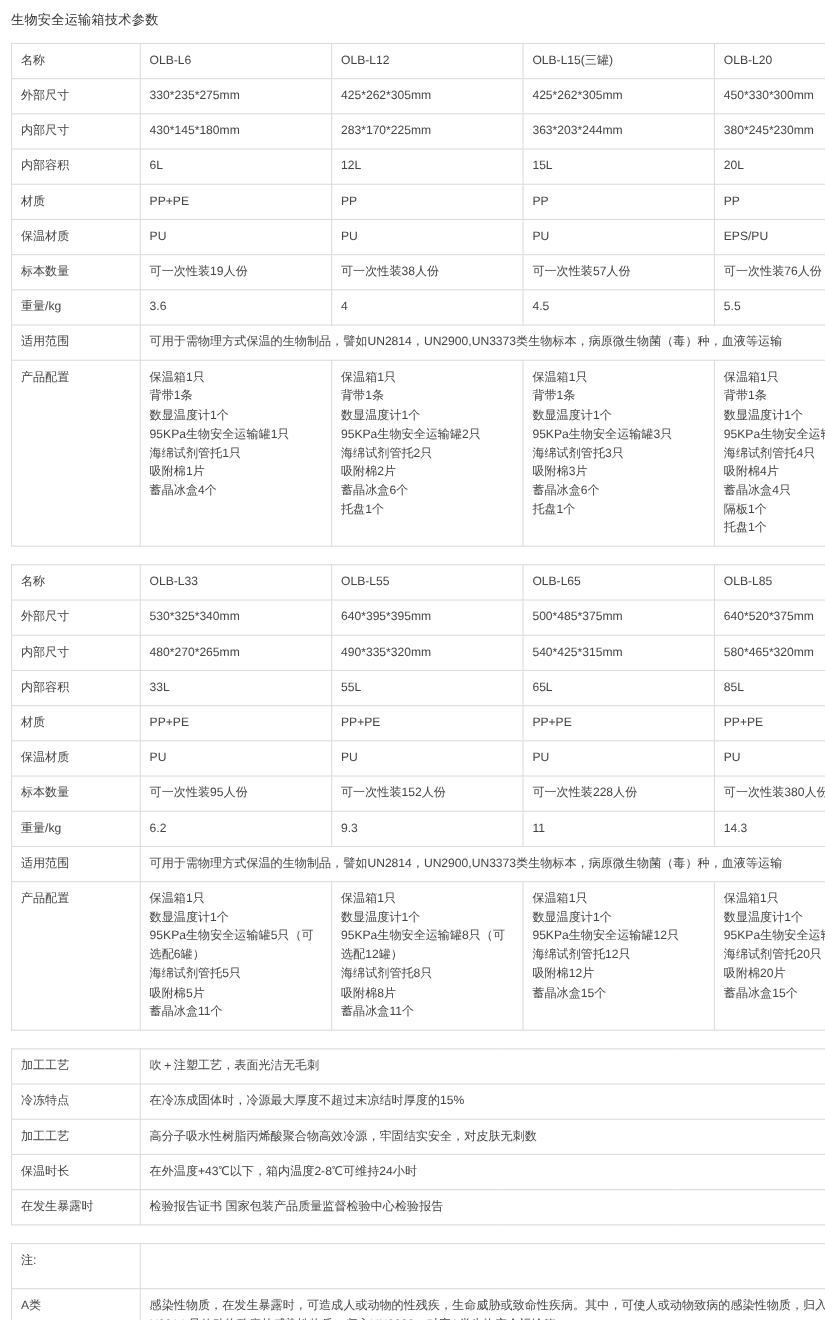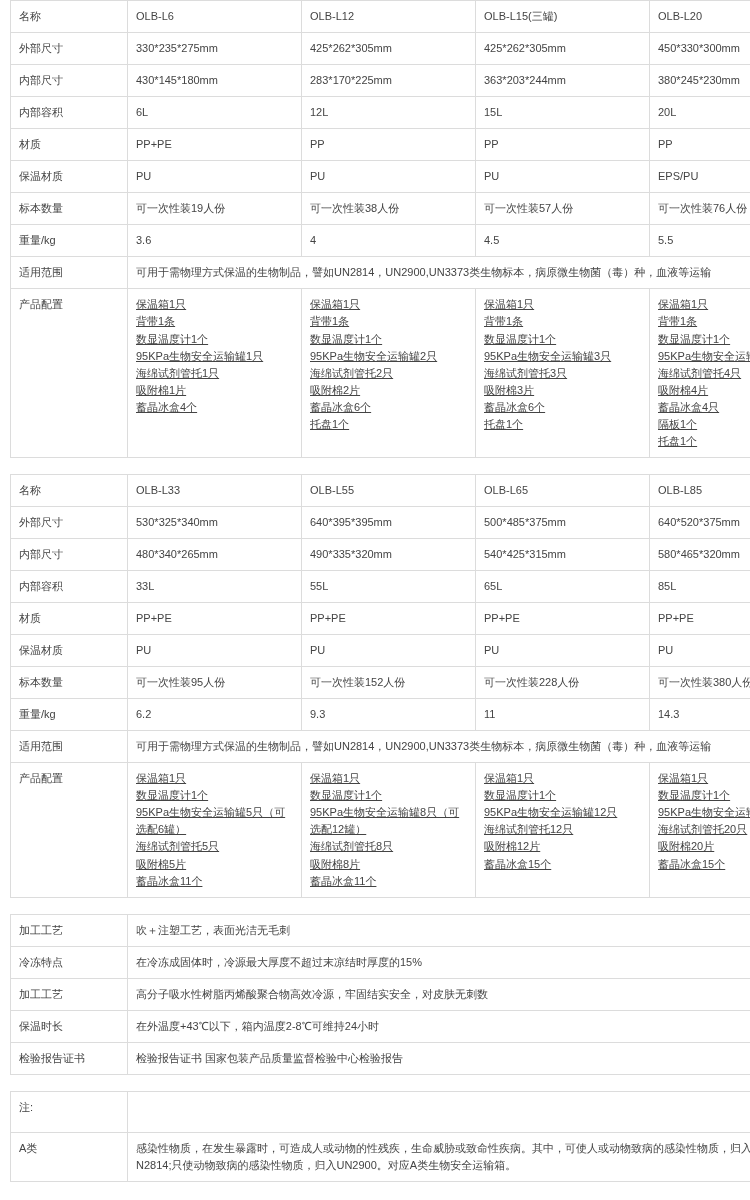--- a/index.html
+++ b/index.html
@@ -48,40 +48,40 @@
     width: 157px;
   }
   td.wide {
     width: 630px;
   }
   .config-cell {
     line-height: 1.6;
   }
   .config-cell div {
     white-space: normal;
-    text-decoration: underline;
   }
   .note-label {
     color: #333;
   }
   .note-text {
     line-height: 1.6;
   }
   .spacer-block {
     height: 16px;
   }
   .empty-cell {
     height: 26px;
   }
 </style>
 </head>
 <body>
 
 <div class="page">
 
+  <div class="doc-title">生物安全运输箱技术参数</div>
 
   <table class="spec">
     <tbody>
       <tr>
         <td class="label">名称</td>
         <td class="cell">OLB-L6</td>
         <td class="cell">OLB-L12</td>
         <td class="cell">OLB-L15(三罐)</td>
         <td class="cell">OLB-L20</td>
       </tr>
@@ -197,21 +197,21 @@
       </tr>
       <tr>
         <td class="label">外部尺寸</td>
         <td class="cell">530*325*340mm</td>
         <td class="cell">640*395*395mm</td>
         <td class="cell">500*485*375mm</td>
         <td class="cell">640*520*375mm</td>
       </tr>
       <tr>
         <td class="label">内部尺寸</td>
-        <td class="cell">480*340*265mm</td>
+        <td class="cell">480*270*265mm</td>
         <td class="cell">490*335*320mm</td>
         <td class="cell">540*425*315mm</td>
         <td class="cell">580*465*320mm</td>
       </tr>
       <tr>
         <td class="label">内部容积</td>
         <td class="cell">33L</td>
         <td class="cell">55L</td>
         <td class="cell">65L</td>
         <td class="cell">85L</td>
@@ -300,21 +300,21 @@
       </tr>
       <tr>
         <td class="label">加工工艺</td>
         <td class="wide" colspan="4">高分子吸水性树脂丙烯酸聚合物高效冷源，牢固结实安全，对皮肤无刺数</td>
       </tr>
       <tr>
         <td class="label">保温时长</td>
         <td class="wide" colspan="4">在外温度+43℃以下，箱内温度2-8℃可维持24小时</td>
       </tr>
       <tr>
-        <td class="label">检验报告证书</td>
+        <td class="label">在发生暴露时</td>
         <td class="wide" colspan="4">检验报告证书 国家包装产品质量监督检验中心检验报告</td>
       </tr>
     </tbody>
   </table>
 
   <div class="spacer-block"></div>
 
   <table class="spec">
     <tbody>
       <tr>

